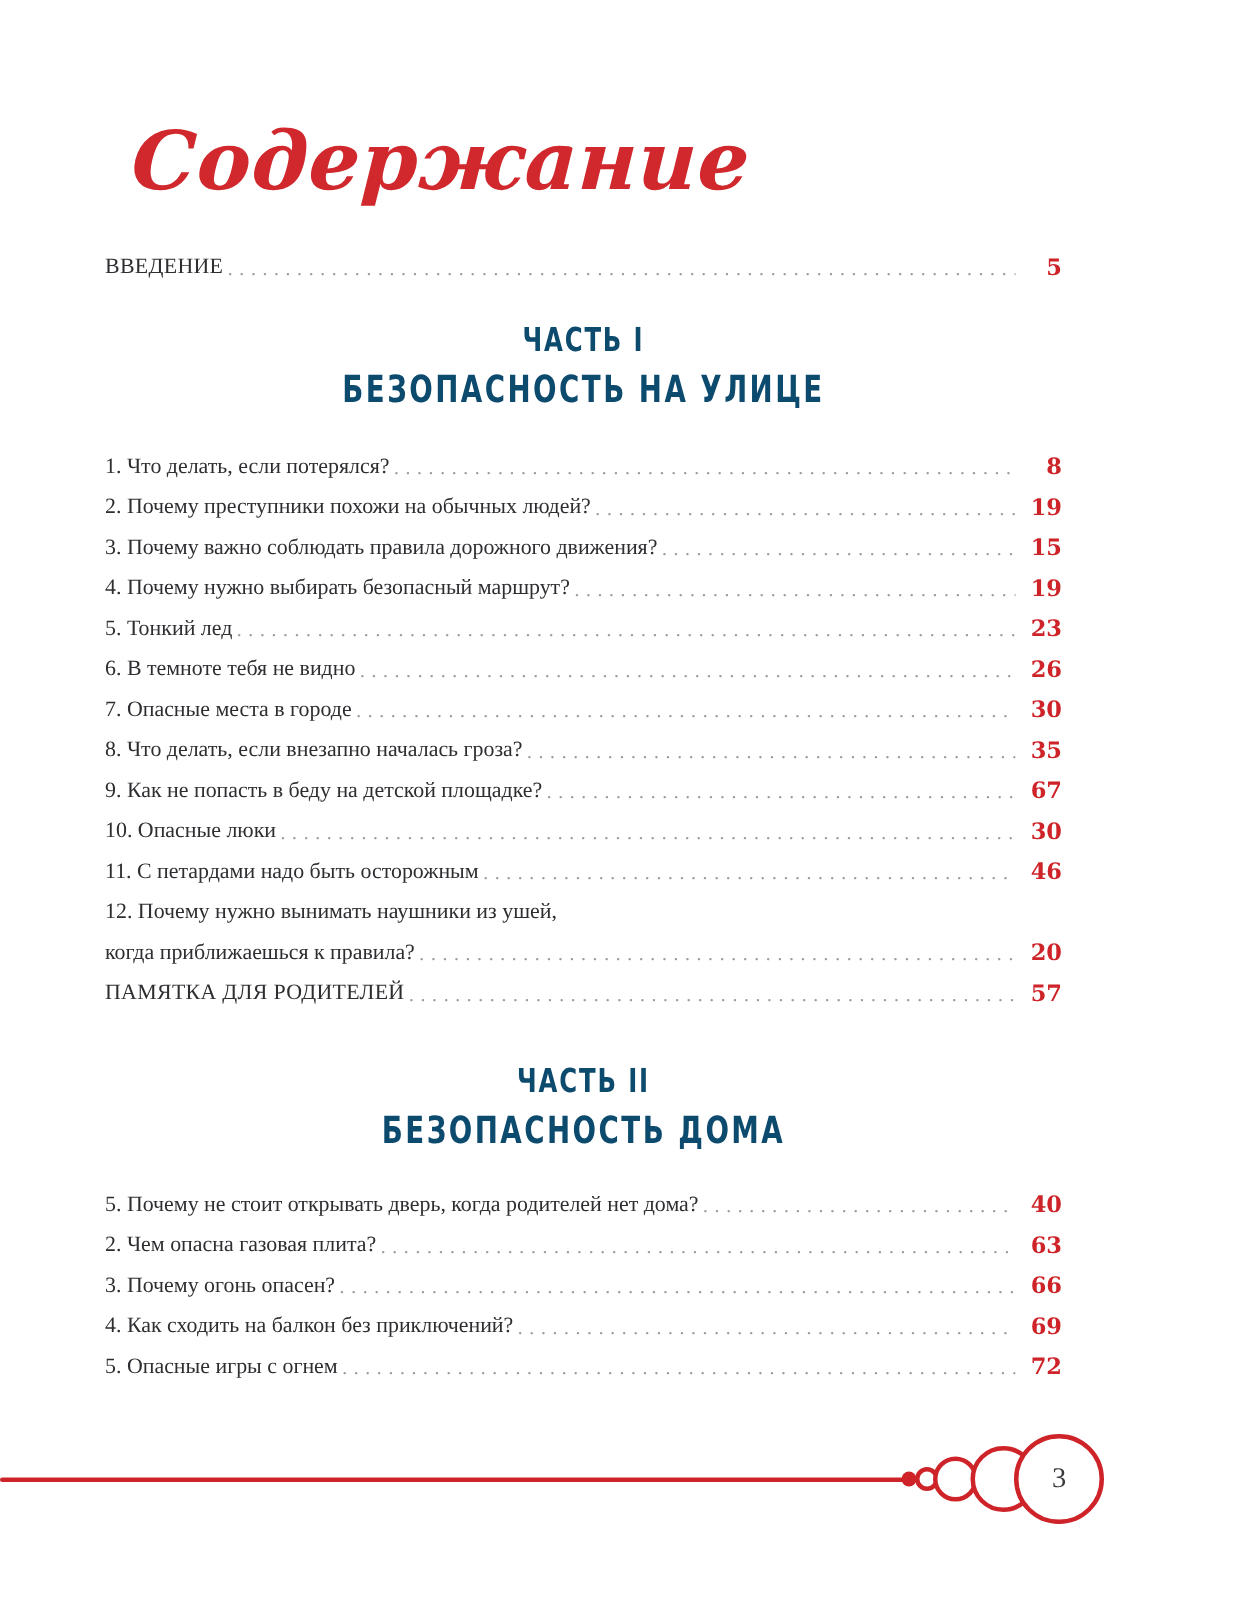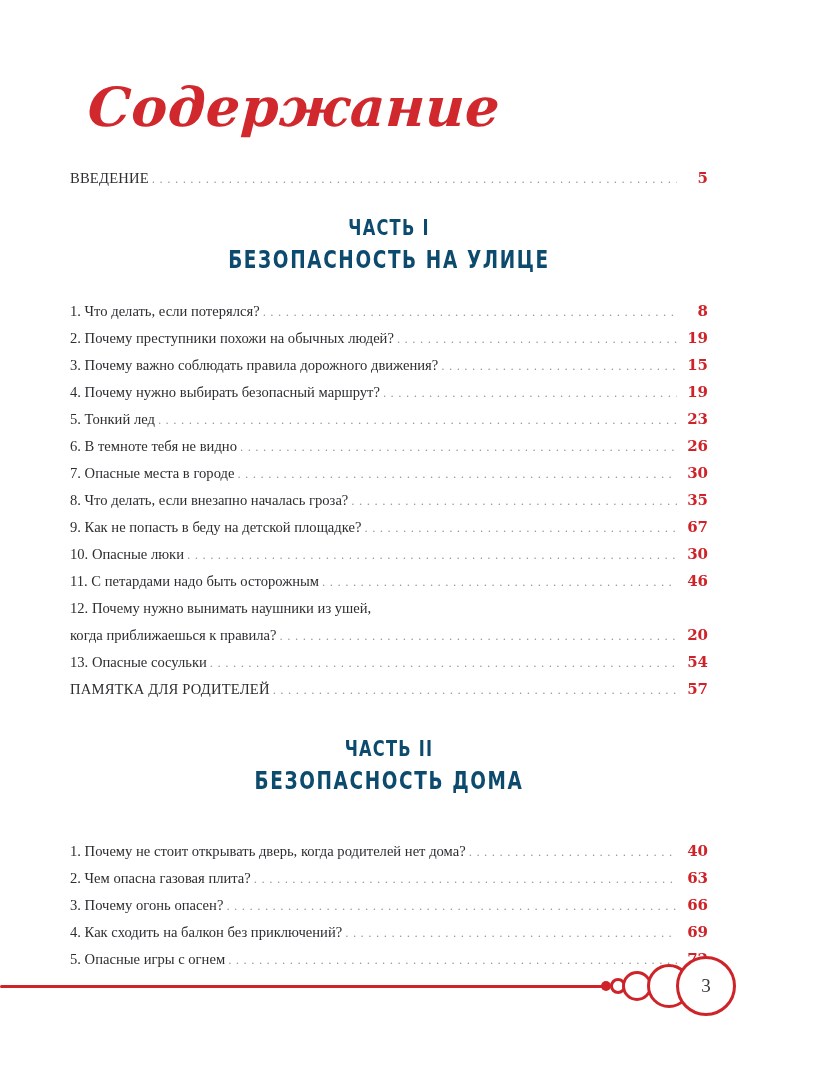--- a/index.html
+++ b/index.html
@@ -106,21 +106,21 @@
     transform-origin: center;
   }
   .part .part-name {
     font-size: 25px;
     line-height: 34px;
     letter-spacing: 2px;
     transform: scaleX(0.82);
     transform-origin: center;
   }
   .part-1 { margin-top: 26px; margin-bottom: 16px; }
-  .part-2 { margin-top: 36px; margin-bottom: 35px; }
+  .part-2 { margin-top: 36px; margin-bottom: 14px; }
 
   
   .footer {
     position: absolute;
     left: 0;
     top: 958px;
     width: 823px;
     height: 70px;
   }
   .footer .rule {
@@ -244,38 +244,33 @@
     <div class="row nodots">
       <span class="label">12. Почему нужно вынимать наушники из ушей,</span>
       <span class="leader"></span>
       <span class="pageno"></span>
     </div>
     <div class="row">
       <span class="label">когда приближаешься к правила?</span>
       <span class="leader"></span>
       <span class="pageno">20</span>
     </div>
-    <div class="row">
-      <span class="label">13. Опасные сосульки</span>
-      <span class="leader"></span>
-      <span class="pageno">54</span>
-    </div>
     <div class="row upper">
       <span class="label">ПАМЯТКА ДЛЯ РОДИТЕЛЕЙ</span>
       <span class="leader"></span>
       <span class="pageno">57</span>
     </div>
 
     <div class="part part-2">
       <div class="part-num">ЧАСТЬ II</div>
       <div class="part-name">БЕЗОПАСНОСТЬ ДОМА</div>
     </div>
 
     <div class="row">
-      <span class="label">1. Почему не стоит открывать дверь, когда родителей нет дома?</span>
+      <span class="label">5. Почему не стоит открывать дверь, когда родителей нет дома?</span>
       <span class="leader"></span>
       <span class="pageno">40</span>
     </div>
     <div class="row">
       <span class="label">2. Чем опасна газовая плита?</span>
       <span class="leader"></span>
       <span class="pageno">63</span>
     </div>
     <div class="row">
       <span class="label">3. Почему огонь опасен?</span>

